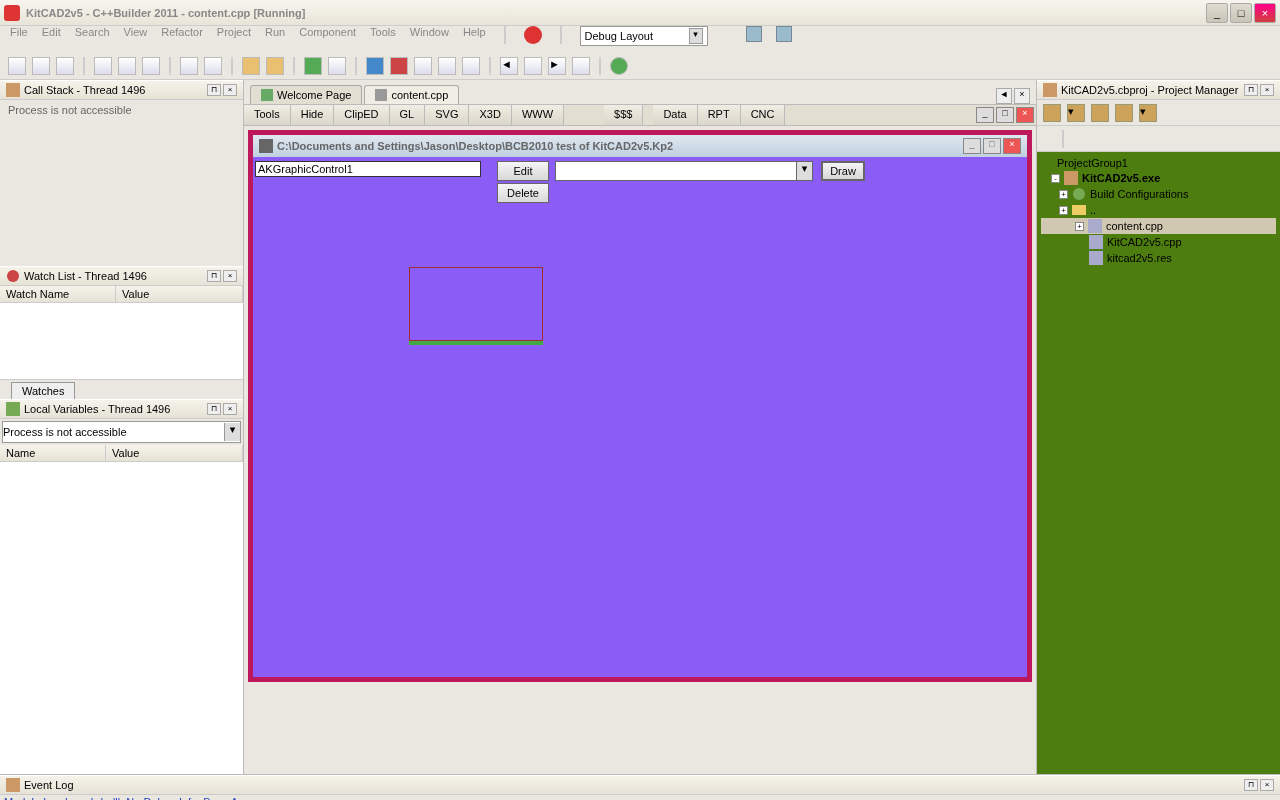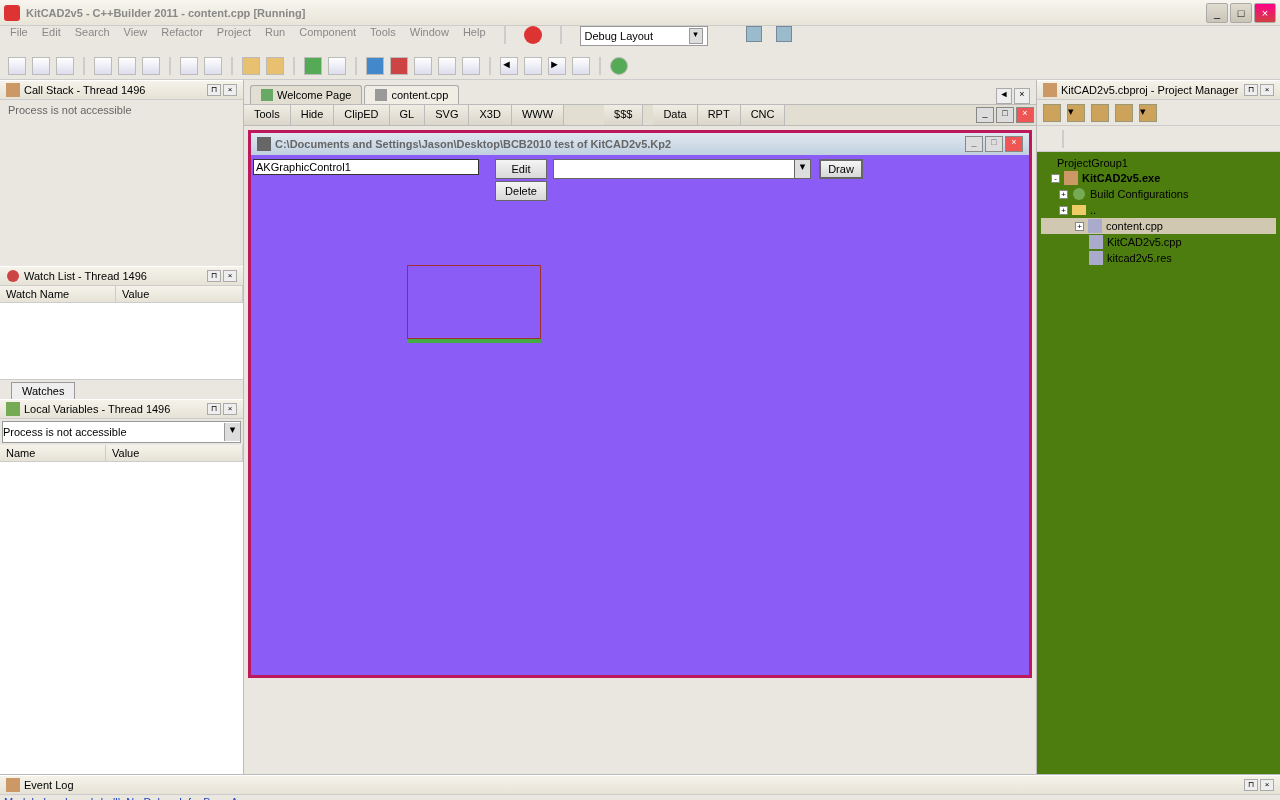--- a/index.html
+++ b/index.html
@@ -53,21 +53,21 @@
 .tooltabs .tt { padding:3px 10px; border-right:1px solid #bbb; cursor:pointer; background:linear-gradient(#f0ede4,#dad6ca); }
 .tooltabs .spacer { flex:1; }
 .tooltabs .wbtn { width:18px; height:16px; margin:2px 2px 0 0; border:1px solid #888; font-size:9px; text-align:center; background:#ddd; }
 .tooltabs .wbtn.close { background:#e55; color:#fff; }
 
 .filebar { height:24px; display:flex; align-items:center; background:#e2ded2; border-bottom:1px solid #bbb; }
 .filebar .fb { padding:3px 10px; border-right:1px solid #bbb; cursor:pointer; background:linear-gradient(#f0ede4,#dad6ca); }
 .filebar .fgap { flex:1; display:flex; align-items:center; gap:6px; padding-left:10px; }
 .filebar .ficon { width:14px; height:14px; }
 
-.childwin { margin:4px; border:3px solid #be185d; }
+.childwin { margin:4px; border:5px solid #be185d; }
 .childwin .ch-title { height:22px; background:linear-gradient(#e0e8f0,#c0d0e0); display:flex; align-items:center; padding:0 6px; color:#666; }
 .childwin .ch-title .cicon { width:14px; height:14px; margin-right:4px; }
 .childwin .ch-title .ct-txt { flex:1; font-weight:bold; }
 .childwin .ch-title .cwbtn { width:18px; height:16px; border:1px solid #888; margin-left:2px; font-size:9px; text-align:center; background:#ddd; }
 .childwin .ch-title .cwbtn.close { background:#e55; color:#fff; }
 .childwin .ch-body { height:520px; background:#8b5cf6; position:relative; }
 
 .ch-body .txtbox { position:absolute; top:4px; left:2px; width:226px; height:16px; border:1px solid #333; padding:0 2px; background:#fff; }
 .ch-body .btn { position:absolute; width:52px; height:20px; border:1px solid #666; background:linear-gradient(#f5f5f5,#d8d8d8); }
 .ch-body .btn.edit { top:4px; left:244px; }

